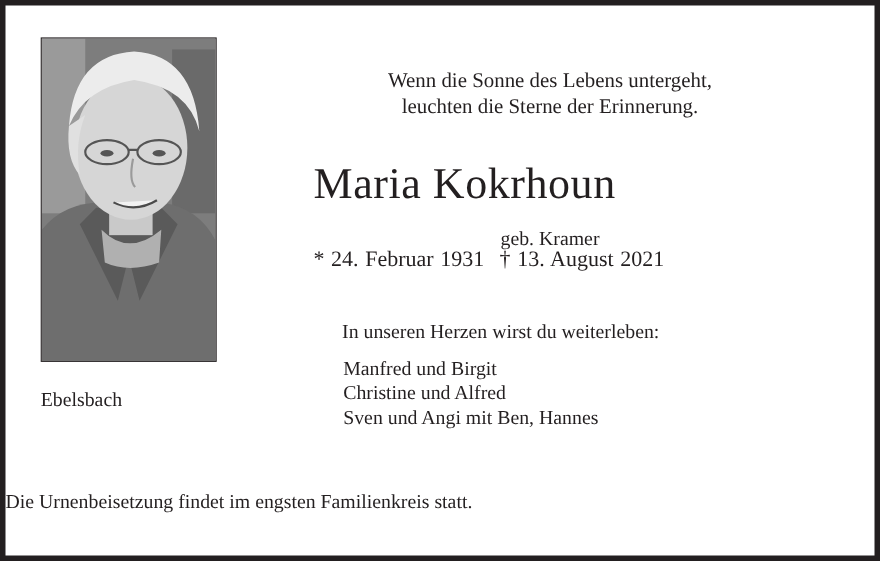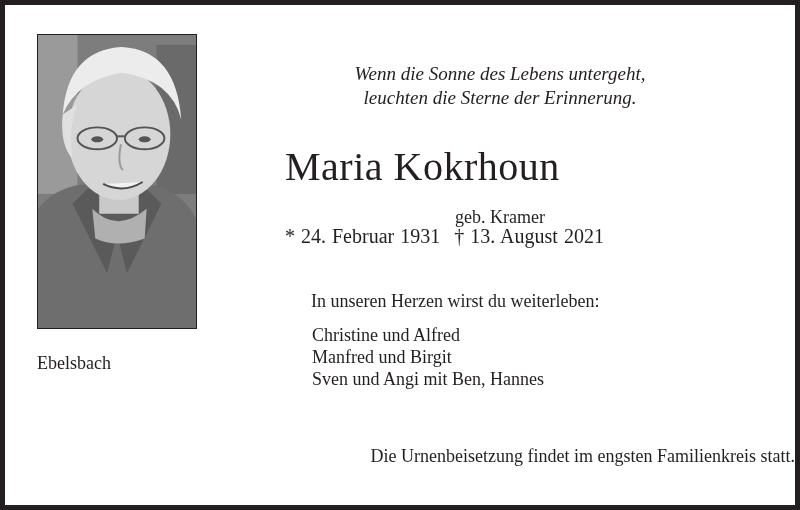--- a/index.html
+++ b/index.html
@@ -14,21 +14,21 @@
       border: 1.5px solid #231f20; box-sizing: border-box; overflow: hidden;
       background: linear-gradient(180deg, #8a8a8a 0%, #6f6f6f 55%, #5e5e5e 100%);
     }
     .photo svg { display: block; width: 100%; height: 100%; }
     .place {
       position: absolute; left: 32px; top: 348px; width: 160px; 
       font-size: 18px;
     }
     .motto {
       position: absolute; left: 280px; top: 57px; width: 430px; text-align: center;
-      font-style: italic; font-size: 19px; line-height: 24px;
+      font-size: 19px; line-height: 24px;
     }
     .name {
       position: absolute; left: 280px; top: 134px; width: 430px; text-align: left;
       font-size: 40px; line-height: 56px; letter-spacing: 0.5px;
     }
     .maiden {
       position: absolute; left: 280px; top: 202px; width: 430px; text-align: center;
       font-size: 18px;
     }
     .dates {
@@ -37,21 +37,21 @@
     }
     .dates .sep { display: inline-block; width: 14px; }
     .tagline {
       position: absolute; left: 306px; top: 286px; font-size: 18px; text-align: right;
     }
     .family {
       position: absolute; left: 307px; top: 319px; font-size: 18px; line-height: 22px;
     }
     .family div { white-space: nowrap; }
     .footer {
-      position: absolute; left: 0; top: 441px; width: 790px; text-align: right;
+      position: absolute; left: 0; top: 441px; width: 790px; text-align: left;
       font-size: 18px;
     }
   </style>
 </head>
 <body>
 
 <div class="card">
 
   <div class="photo" title="Portrait of elderly woman with glasses">
     <svg viewBox="0 0 160 295" preserveAspectRatio="none">
@@ -95,20 +95,20 @@
 
   <div class="maiden">geb. Kramer</div>
 
   <div class="dates">
     <span>* 24. Februar 1931</span><span class="sep"></span><span>† 13. August 2021</span>
   </div>
 
   <div class="tagline">In unseren Herzen wirst du weiterleben:</div>
 
   <div class="family">
+    <div>Manfred und Birgit</div>
     <div>Christine und Alfred</div>
-    <div>Manfred und Birgit</div>
     <div>Sven und Angi mit Ben, Hannes</div>
   </div>
 
   <div class="footer">Die Urnenbeisetzung findet im engsten Familienkreis statt.</div>
 
 </div>
 
 </body></html>

